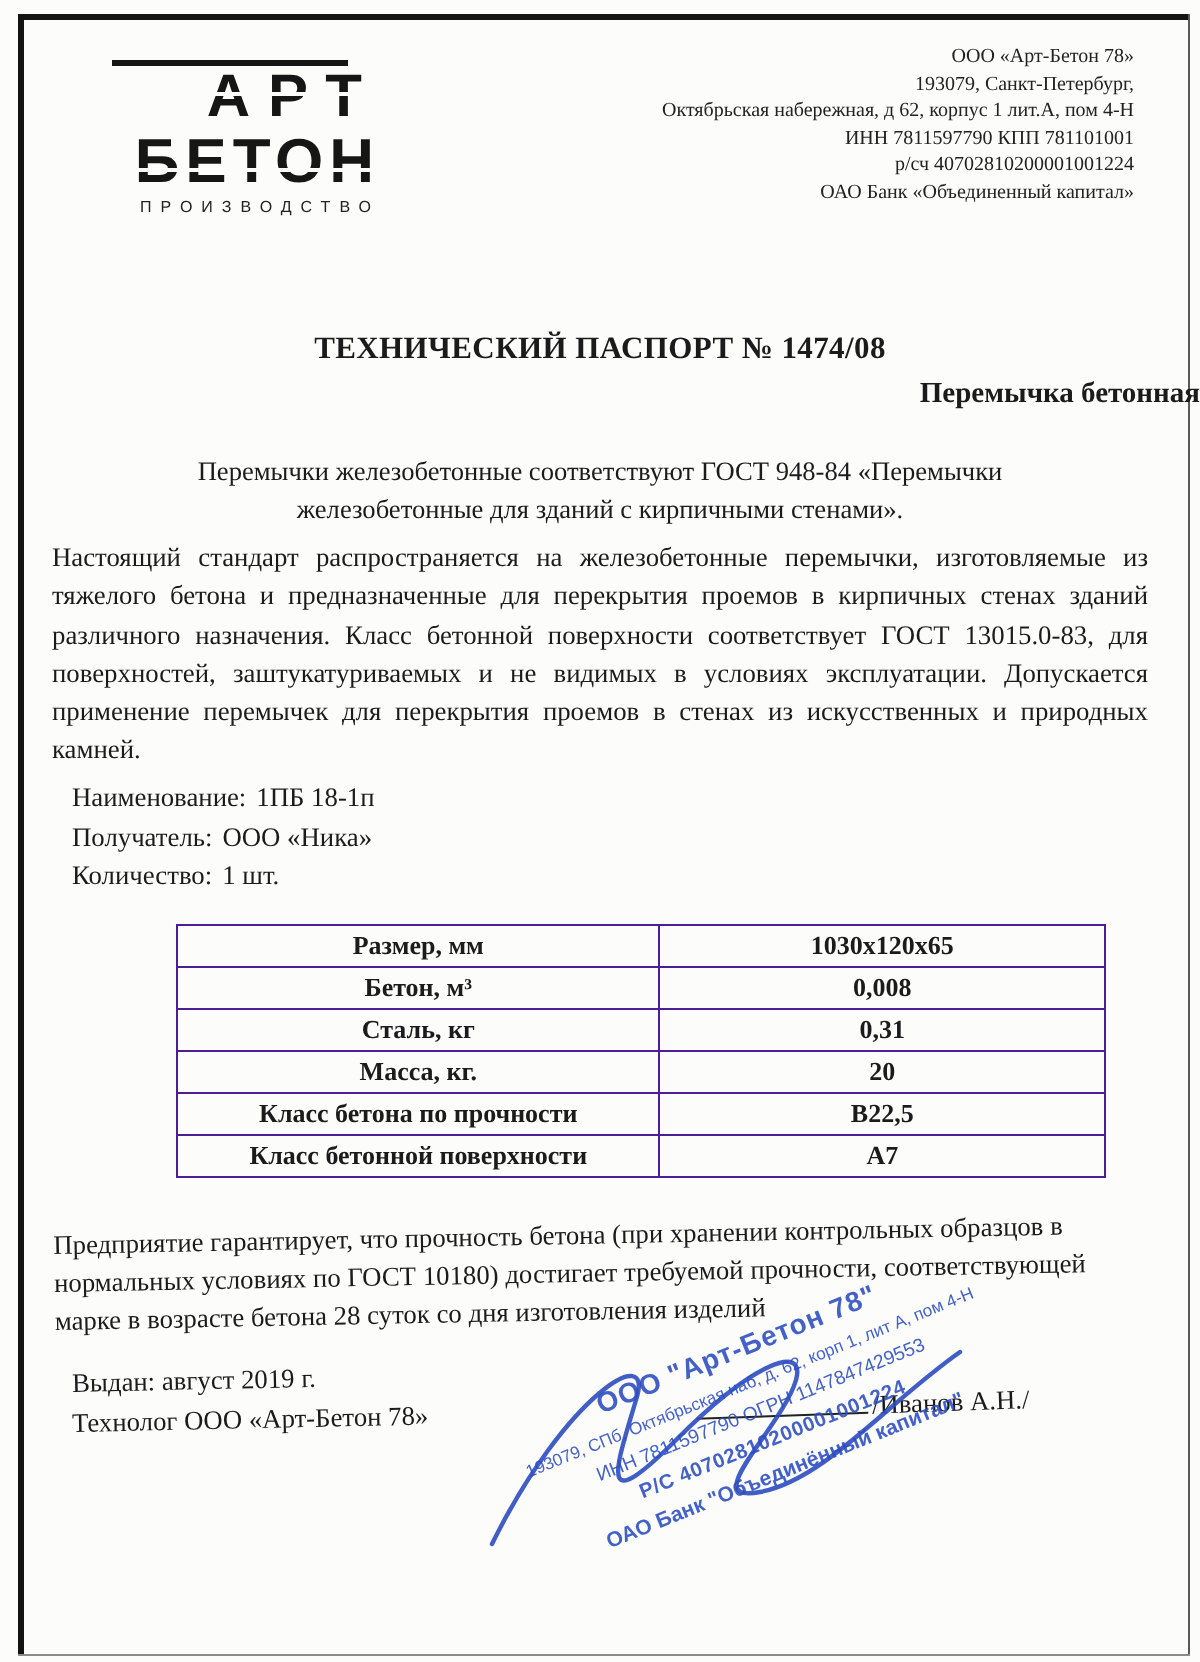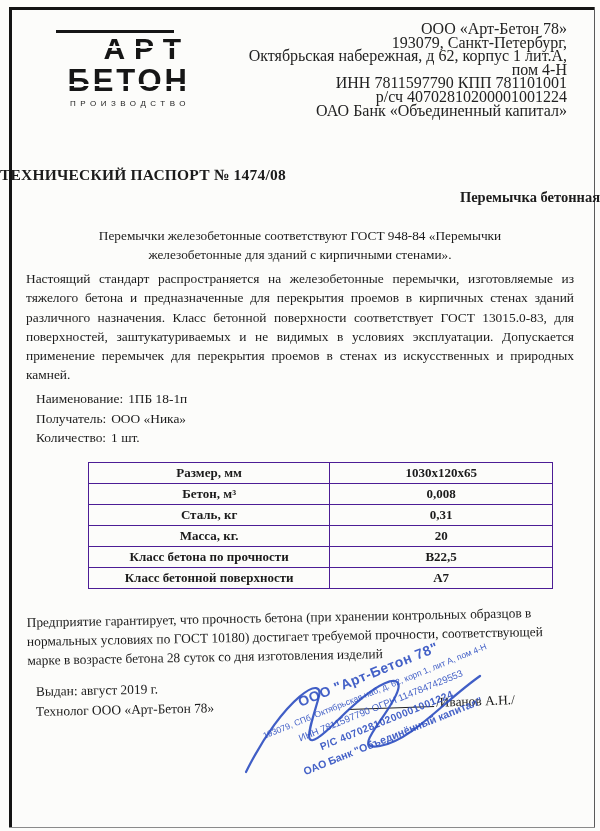--- a/index.html
+++ b/index.html
@@ -21,23 +21,23 @@
   .logo-rule { border-top:3px solid #161616; width:118px; margin:0 0 1px 2px; }
   .logo-word { position:relative; font-weight:bold; line-height:1.02; display:inline-block; }
   .logo-word1 { font-size:30px; letter-spacing:9px; margin-left:2px; }
   .logo-word2 { font-size:31px; letter-spacing:3px; margin-left:1px; }
   .logo-stripe { position:absolute; left:0; right:0; height:2px; background:#fcfcfa; }
   .s1 { top:38%; } .s2 { top:62%; }
   .logo-tagline { font-size:8px; letter-spacing:4.5px; margin-top:3px; margin-left:14px; color:#222; }
 
   
   .company { position:absolute; top:22px; right:33px; width:330px; text-align:right;
-             font-size:16px; line-height:13.6px; color:#222; }
+             font-size:10px; line-height:13.6px; color:#222; }
 
-  .doc-title { position:absolute; top:166px; left:0; right:0; 
+  .doc-title { position:absolute; top:166px; left:0; right:0; text-align:center;
                font-weight:bold; font-size:15.5px; letter-spacing:.2px; }
   .doc-subtitle { position:absolute; top:189px; left:0; right:0; text-align:right;
                   font-weight:bold; font-size:14.5px; }
 
   .intro { position:absolute; top:227px; left:68px; right:68px; text-align:center;
            font-size:13.3px; line-height:18.5px; }
 
   .bodytext { position:absolute; top:269px; left:26px; right:26px; text-align:justify;
               font-size:13.4px; line-height:19.3px; }
 

